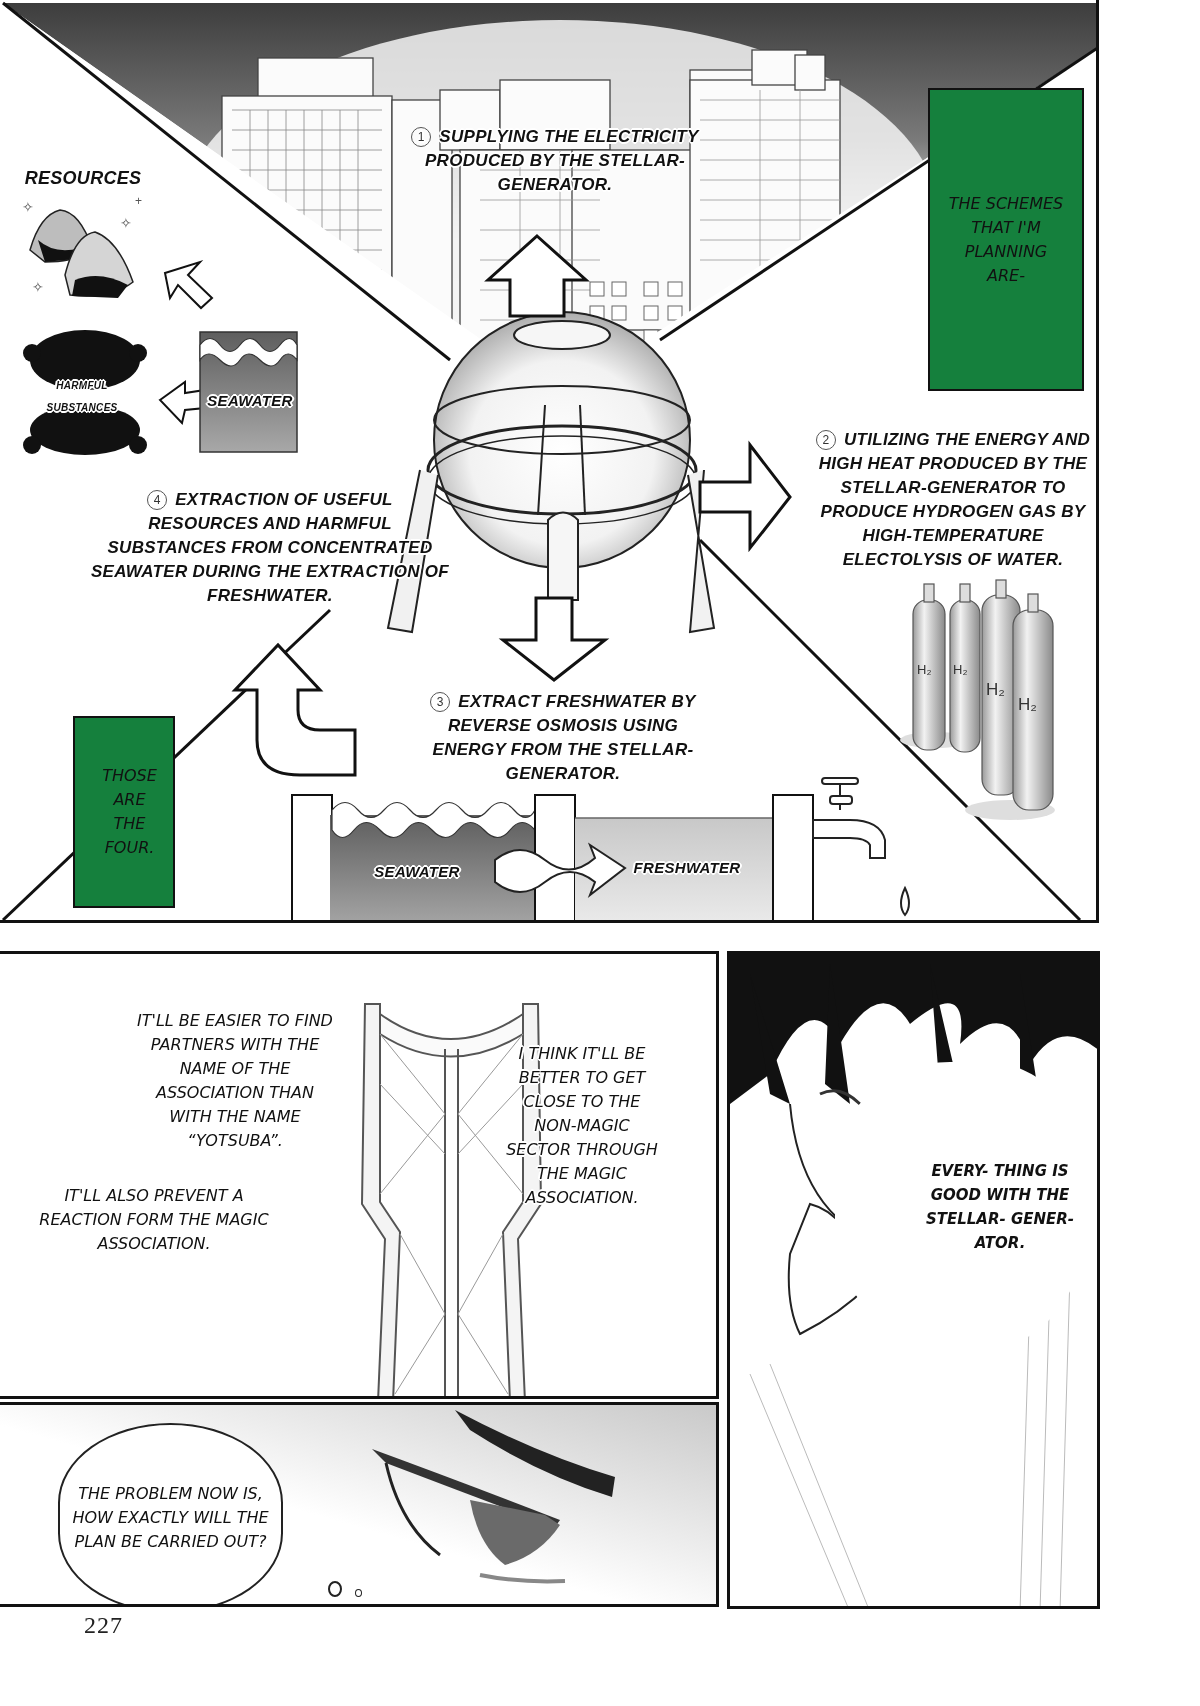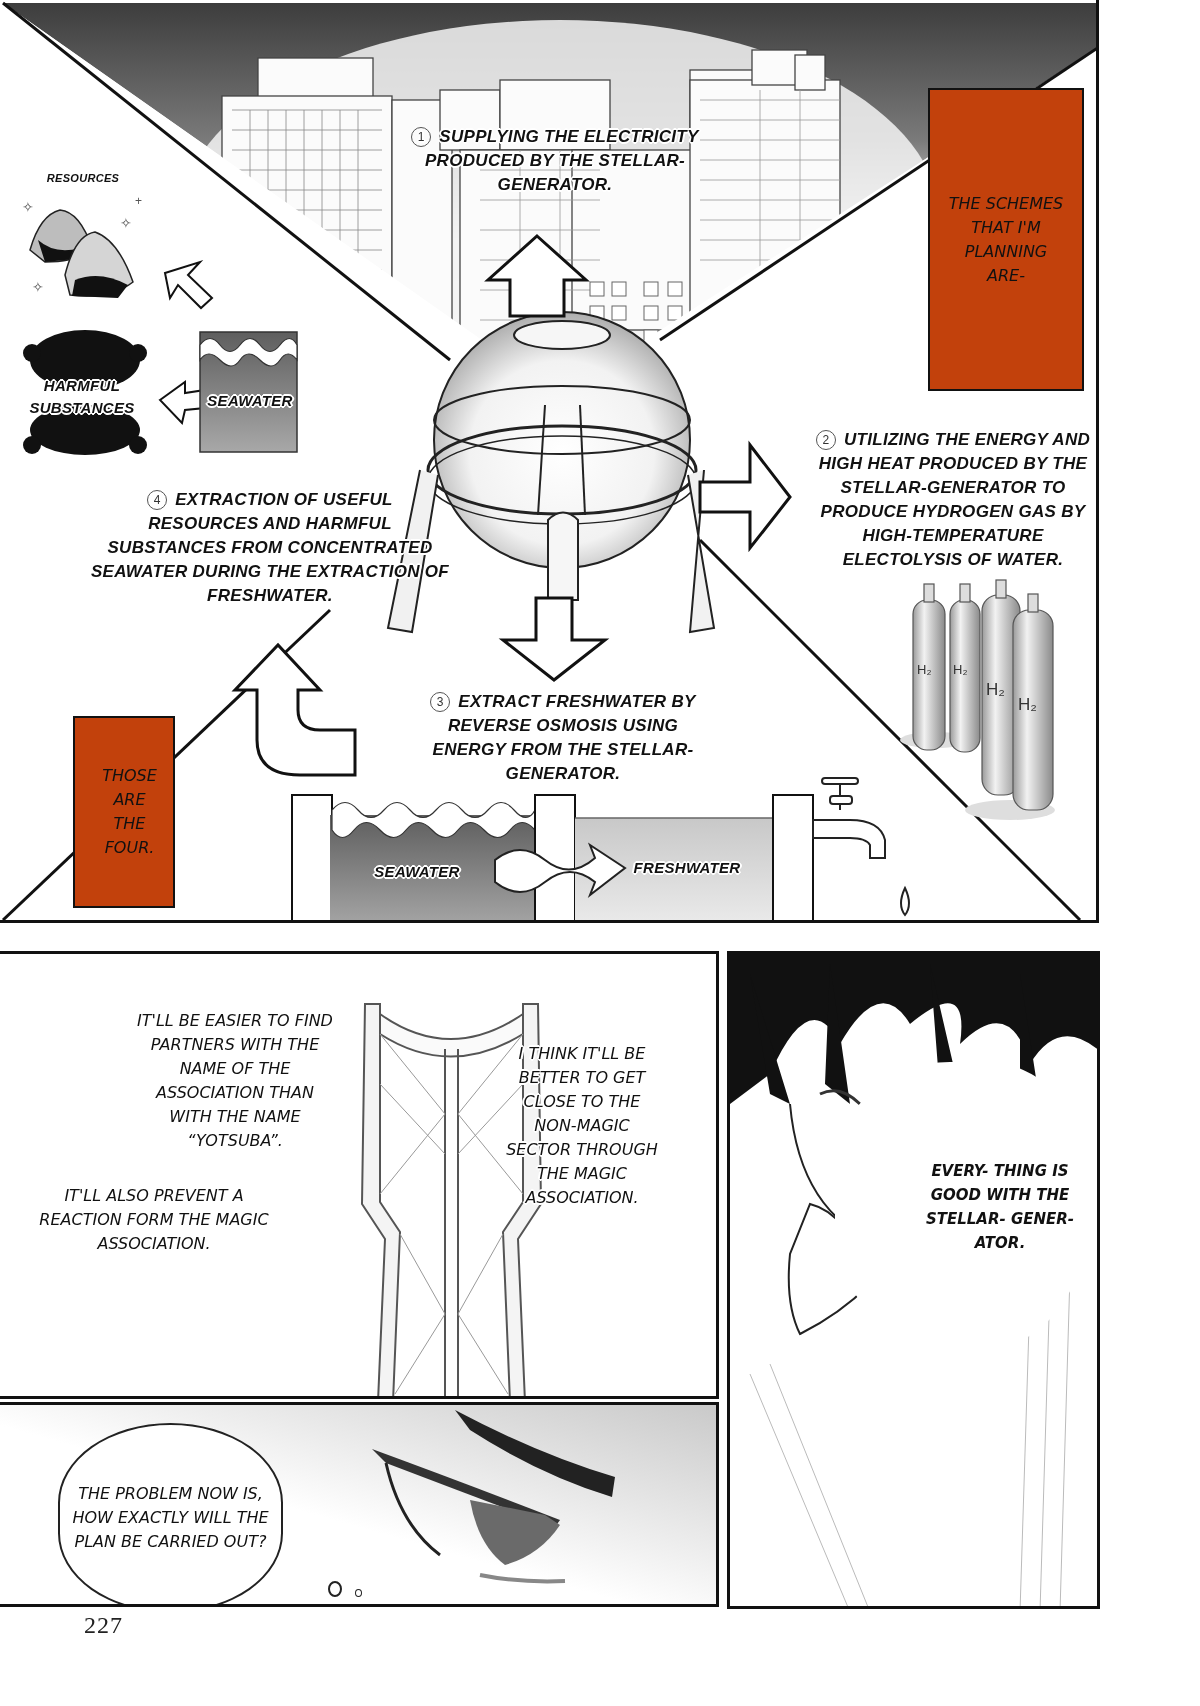--- a/index.html
+++ b/index.html
@@ -2,21 +2,21 @@
 <html><head>
 <meta charset="utf-8">
 <style>
   html, body { margin: 0; padding: 0; background: #ffffff; }
   body { width: 1200px; height: 1706px; position: relative; overflow: hidden; font-family: "Liberation Sans", sans-serif; color: #111; }
   .abs { position: absolute; }
   .panel { position: absolute; border: 3px solid #111; background: #fff; overflow: hidden; box-sizing: border-box; }
   .sfx { font-family: "Liberation Sans", sans-serif; font-weight: bold; font-style: italic; text-transform: uppercase; text-align: center; letter-spacing: 0.3px; line-height: 24px; font-size: 17px; color: #111; }
   .dlg { font-family: "DejaVu Sans", sans-serif; font-style: italic; text-transform: uppercase; text-align: center; font-size: 16px; line-height: 24px; color: #111; }
   .dlg-up { font-family: "DejaVu Sans", sans-serif; font-weight: bold; font-style: italic; text-transform: uppercase; text-align: center; font-size: 15px; line-height: 24px; color: #111; }
-  .caption-box { position: absolute; border: 2px solid #111; background: #c2410c; display: flex; align-items: center; justify-content: center; box-sizing: border-box; }
+  .caption-box { position: absolute; border: 2px solid #111; background: #15803d; display: flex; align-items: center; justify-content: center; box-sizing: border-box; }
   .num { display: inline-block; width: 18px; height: 18px; border: 1.5px solid #555; border-radius: 50%; font-size: 12px; line-height: 18px; text-align: center; font-style: normal; font-weight: normal; margin-right: 8px; color: #333; vertical-align: 1px; }
   .lbl-outline { text-shadow: 2px 0 #fff, -2px 0 #fff, 0 2px #fff, 0 -2px #fff, 1px 1px #fff, -1px -1px #fff, 1px -1px #fff, -1px 1px #fff; }
   .bubble { position: absolute; background: #fff; border: 2px solid #222; display: flex; align-items: center; justify-content: center; box-sizing: border-box; }
   .page-num { position: absolute; font-family: "Liberation Serif", serif; font-size: 24px; color: #222; letter-spacing: 1px; }
 </style>
 </head>
 <body>
 
 <div class="panel" style="left:-3px; top:-3px; width:1102px; height:926px;">
 
@@ -229,22 +229,22 @@
   </div>
 
   <div class="abs sfx" style="left:428px; top:690px; width:270px;">
     <span class="num">3</span><span>EXTRACT FRESHWATER BY REVERSE OSMOSIS USING ENERGY FROM THE STELLAR-GENERATOR.</span>
   </div>
 
   <div class="caption-box" style="left:73px; top:716px; width:102px; height:192px;">
     <div class="dlg" style="padding:0 16px;margin-left:11px;">THOSE ARE THE FOUR.</div>
   </div>
 
-  <div class="abs sfx" style="left:18px; top:166px; width:130px; font-size:11px;">RESOURCES</div>
-  <div class="abs sfx lbl-outline" style="left:22px; top:375px; width:120px; font-size:15px; line-height:22px;">HARMFUL SUBSTANCES</div>
+  <div class="abs sfx" style="left:18px; top:166px; width:130px; font-size:18px;">RESOURCES</div>
+  <div class="abs sfx lbl-outline" style="left:22px; top:375px; width:120px; font-size:10px; line-height:22px;">HARMFUL SUBSTANCES</div>
   <div class="abs sfx lbl-outline" style="left:200px; top:389px; width:100px; font-size:15px;">SEAWATER</div>
   <div class="abs sfx lbl-outline" style="left:362px; top:860px; width:110px; font-size:15px;">SEAWATER</div>
   <div class="abs sfx lbl-outline" style="left:622px; top:856px; width:130px; font-size:15px;">FRESHWATER</div>
 
   <div class="abs" style="left:917px; top:662px; font-size:13px; color:#333;">H₂</div>
   <div class="abs" style="left:953px; top:662px; font-size:13px; color:#333;">H₂</div>
   <div class="abs" style="left:986px; top:680px; font-size:17px; color:#333;">H₂</div>
   <div class="abs" style="left:1018px; top:695px; font-size:17px; color:#333;">H₂</div>
 </div>
 

